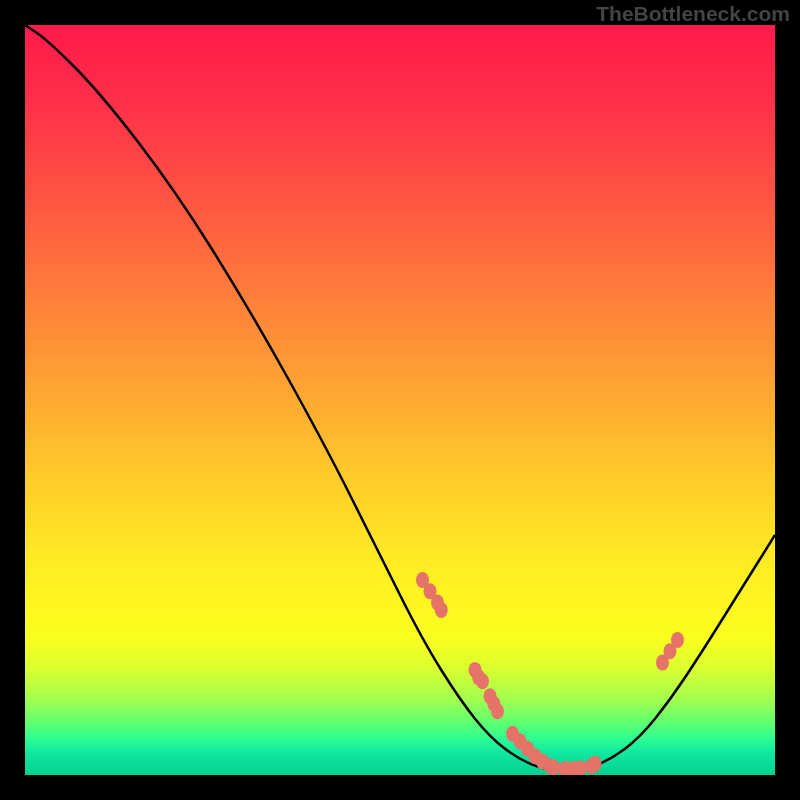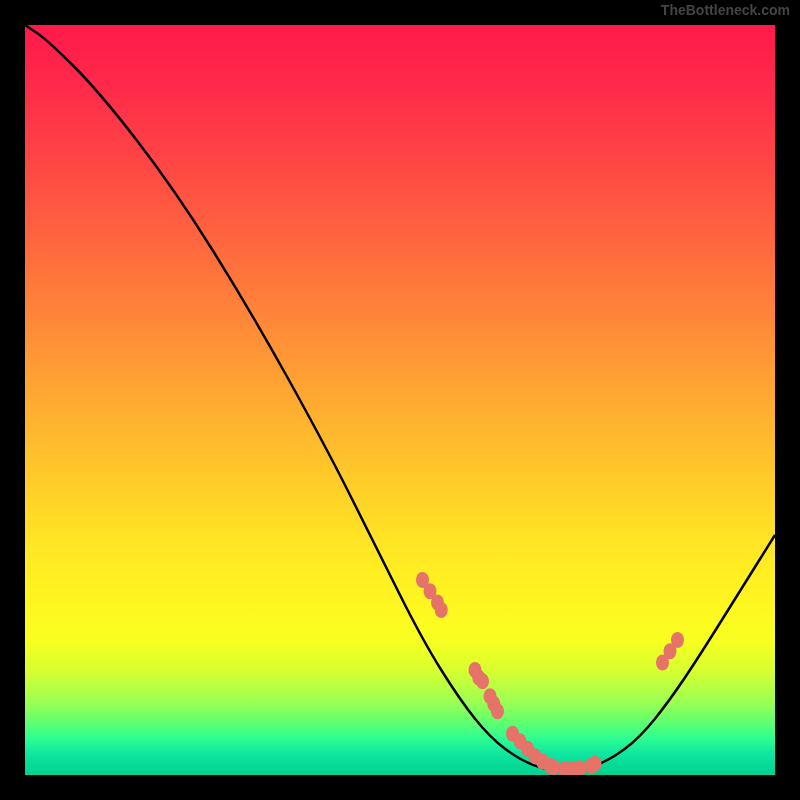--- a/index.html
+++ b/index.html
@@ -8,21 +8,21 @@
     height: 800px;
     background: #000;
     position: relative;
     font-family: Arial, sans-serif;
   }
   .watermark {
     position: absolute;
     top: 2px;
     right: 10px;
     color: #444;
-    font-size: 14px;
+    font-size: 21px;
     font-weight: bold;
     z-index: 10;
   }
   .plot-area {
     position: absolute;
     left: 25px;
     top: 25px;
     width: 750px;
     height: 750px;
   }

